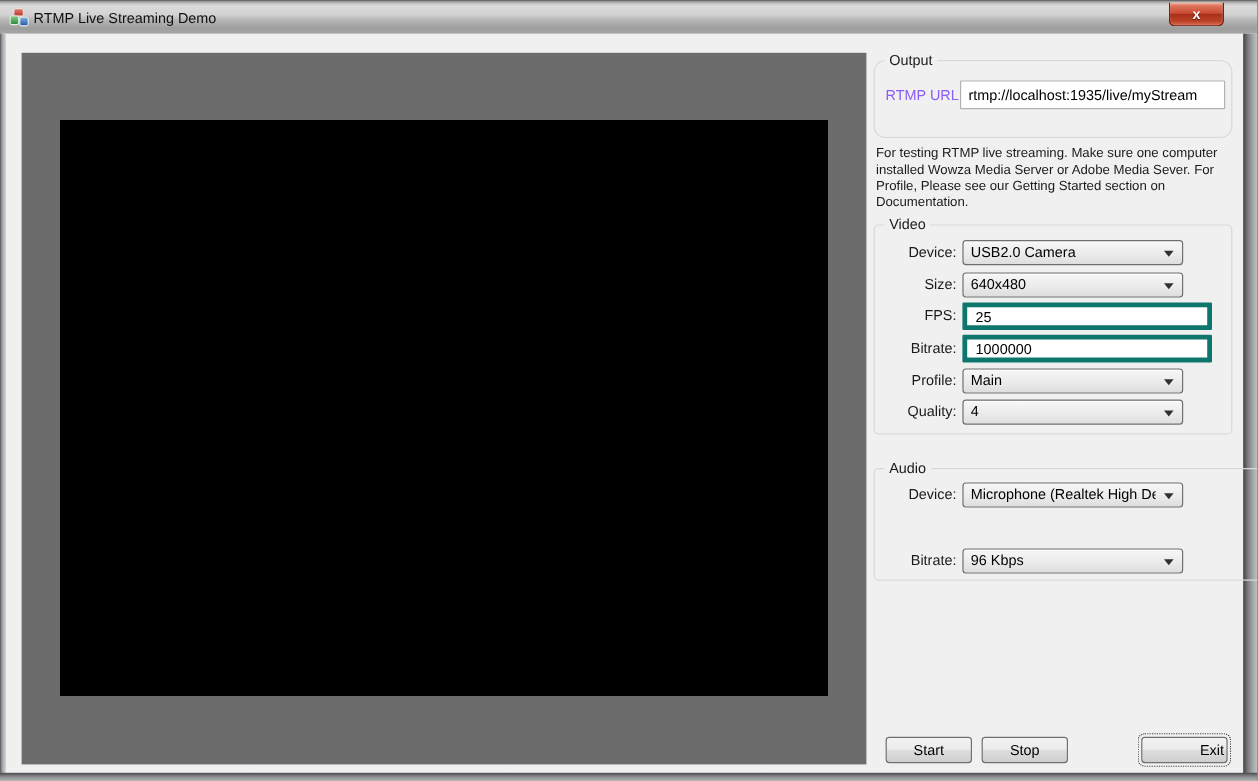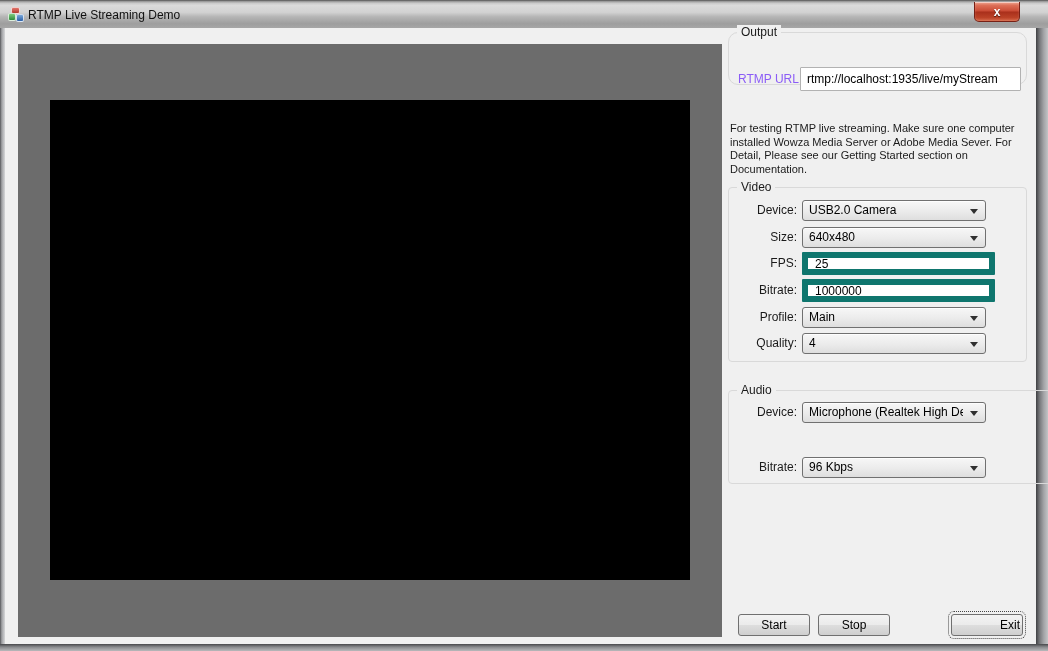--- a/index.html
+++ b/index.html
@@ -40,21 +40,21 @@
     background:linear-gradient(180deg,#47484b 0%,#8a8b8e 45%,#b8b9bb 100%);}
   
   .preview-panel{position:absolute;left:18px;top:44px;width:704px;height:593px;background:#6c6c6c;}
   .video-surface{position:absolute;left:32px;top:56px;width:640px;height:480px;background:#000;}
   
   .groupbox{position:absolute;border:1px solid #d9d9d9;border-radius:4px;}
   .groupbox-label{
     position:absolute;top:-8px;left:8px;background:#f0f0f0;padding:0 4px;
     font-size:12px;color:#1a1a1a;line-height:15px;
   }
-  .gb-output{left:728px;top:32px;width:299px;height:53px;border-radius:10px;}
+  .gb-output{left:728px;top:50px;width:299px;height:65px;border-radius:10px;}
   .gb-video{left:728px;top:187px;width:299px;height:175px;}
   .gb-audio{left:728px;top:390px;width:333px;height:94px;}
   
   .rtmp-label{position:absolute;left:738px;top:72px;font-size:12px;color:#8b5cf6;}
   .rtmp-input{
     position:absolute;left:800px;top:67px;width:221px;height:24px;
     border:1px solid #b2b2b2;border-radius:1px;background:#fff;
     font-family:"Liberation Sans",sans-serif;font-size:12px;color:#000;padding:0 6px;
   }
   .description{
@@ -75,22 +75,22 @@
   }
   .combo .combo-value{
     position:absolute;left:6px;top:0;right:22px;line-height:19px;
     font-size:12px;color:#000;white-space:nowrap;overflow:hidden;
   }
   .combo .arrow{
     position:absolute;right:7px;top:8px;width:0;height:0;
     border-left:4px solid transparent;border-right:4px solid transparent;border-top:5px solid #303030;
   }
   .text-field{
-    position:absolute;left:74px;top:-1px;width:193px;height:23px;
-    border:6px solid #0f766e;border-radius:1px;background:#fff;
+    position:absolute;left:74px;top:-1px;width:208px;height:23px;
+    border:4px solid #0f766e;border-radius:1px;background:#fff;
     font-family:"Liberation Sans",sans-serif;font-size:12px;color:#000;padding:0 7px;
   }
   
   .vrow-0{top:200px;} .vrow-1{top:227px;text-decoration:underline;} .vrow-2{top:253px;padding-left:41px;}
   .vrow-3{top:280px;} .vrow-4{top:307px;} .vrow-5{top:333px;}
   .arow-0{top:402px;} .arow-1{top:430px;} .arow-2{top:457px;}
   
   .btn{
     position:absolute;height:22px;border:1px solid #707070;border-radius:3px;
     background:linear-gradient(180deg,#f3f3f3 0%,#ebebeb 48%,#dddddd 52%,#cfcfcf 100%);
@@ -126,21 +126,21 @@
   </div>
 
   <div class="groupbox gb-output">
     <span class="groupbox-label">Output</span>
   </div>
   <span class="rtmp-label">RTMP URL</span>
   <input class="rtmp-input" value="rtmp://localhost:1935/live/myStream" style="">
 
   <div class="description">For testing RTMP live streaming. Make sure one computer
 installed Wowza Media Server or Adobe Media Sever. For
-Detail, Please see our Getting Started section on
+Profile, Please see our Getting Started section on
 Documentation.</div>
 
   <div class="groupbox gb-video">
     <span class="groupbox-label">Video</span>
   </div>
 
   <div class="form-row vrow-0">
     <span class="row-label">Device:</span>
     <div class="combo">
       <span class="combo-value">USB2.0 Camera</span>

